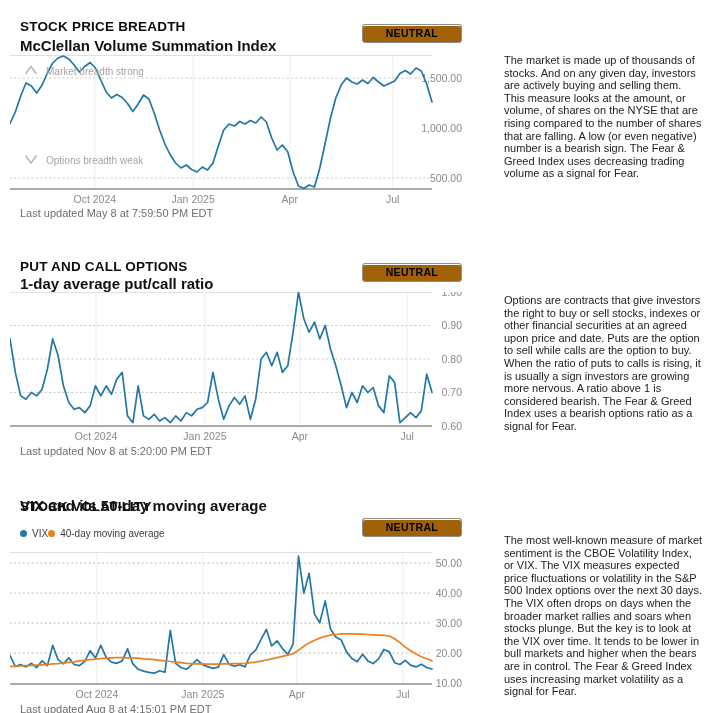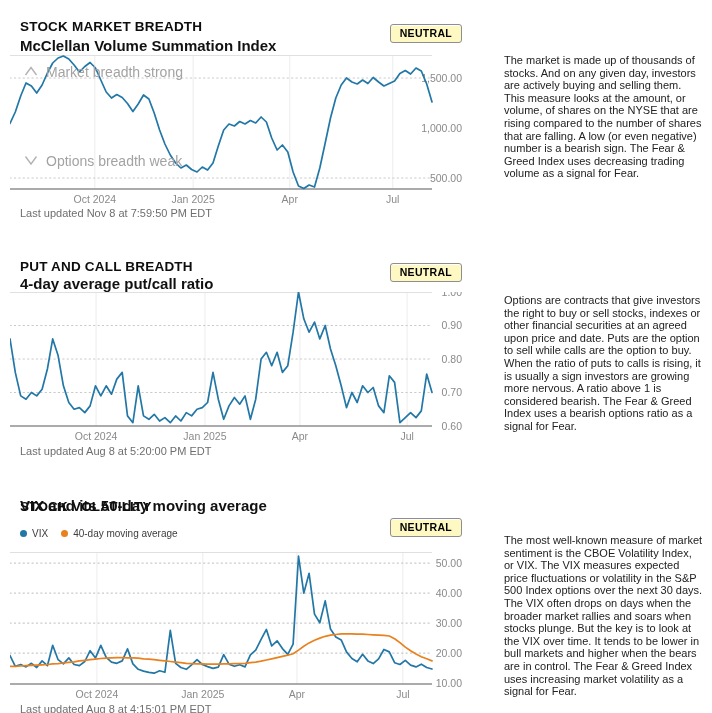--- a/index.html
+++ b/index.html
@@ -1,37 +1,37 @@
 <!DOCTYPE html>
 <html><head>
 <meta charset="utf-8">
 <style>
   html,body{margin:0;padding:0;width:712px;height:713px;overflow:hidden;background:#fff;
     font-family:"Liberation Sans","DejaVu Sans",sans-serif;}
   .panel{position:absolute;left:0;width:712px;}
   .sec-title{position:absolute;left:20px;top:0;font-size:13.5px;font-weight:bold;
     letter-spacing:.2px;color:#0d0d0d;white-space:nowrap;}
   .chart-title{position:absolute;left:20px;font-size:15px;font-weight:bold;color:#111;white-space:nowrap;}
-  .badge{position:absolute;right:250px;background:#fef9c3;border:1px solid #8e8e8e;border-radius:3px;
-    padding:2px 9px 3px;font-size:10.5px;font-weight:bold;color:#000;letter-spacing:.3px;
+  .badge{position:absolute;right:250px;background:#a16207;border:1px solid #8e8e8e;border-radius:3px;
+    padding:2px 23px 3px;font-size:10.5px;font-weight:bold;color:#000;letter-spacing:.3px;
     box-shadow:inset 0 1px 0 #fff;}
   .chart-wrap{position:absolute;left:10px;width:452px;}
-  .anno{position:absolute;display:flex;align-items:center;gap:8px;font-size:14px;color:#a3a3a3;white-space:nowrap;}
-  .legend{position:absolute;left:20px;display:flex;align-items:center;gap:13px;font-size:10px;color:#3d3d3d;}
+  .anno{position:absolute;display:flex;align-items:center;gap:8px;font-size:10px;color:#a3a3a3;white-space:nowrap;}
+  .legend{position:absolute;left:20px;display:flex;align-items:center;font-size:10px;color:#3d3d3d;}
   .legend-item{display:flex;align-items:center;gap:5px;}
   .dot{width:7px;height:7px;border-radius:50%;display:inline-block;}
   .updated{position:absolute;left:20px;font-size:11px;color:#6e6e6e;white-space:nowrap;}
   .desc{position:absolute;left:504px;top:35px;width:199px;font-size:11px;line-height:12.6px;color:#222;}
   svg text{font-family:"Liberation Sans","DejaVu Sans",sans-serif;}
 </style>
 </head>
 <body>
 
 <section class="panel" style="top:8px">
-  <h2 class="sec-title">STOCK MARKET BREADTH</h2>
+  <h2 class="sec-title">STOCK PRICE BREADTH</h2>
   <div class="badge" style="top:16px">NEUTRAL</div>
   <div class="chart-title" style="top:29px">McClellan Volume Summation Index</div>
   <div class="chart-wrap" style="top:47px;height:156px">
     <svg width="452" height="154" viewBox="0 0 452 154">
         <line x1="84.822" y1="0" x2="84.822" y2="134" stroke="#ececec" stroke-width="1"></line>
         <text x="84.822" y="148" text-anchor="middle" fill="#8a8a8a" font-size="10.5">Oct 2024</text>
         <line x1="183.148" y1="0" x2="183.148" y2="134" stroke="#ececec" stroke-width="1"></line>
         <text x="183.148" y="148" text-anchor="middle" fill="#8a8a8a" font-size="10.5">Jan 2025</text>
         <line x1="279.786" y1="0" x2="279.786" y2="134" stroke="#ececec" stroke-width="1"></line>
         <text x="279.786" y="148" text-anchor="middle" fill="#8a8a8a" font-size="10.5">Apr</text>
@@ -56,28 +56,28 @@
     </div>
     <div class="anno" style="left:14px;top:98px">
       <span>
         <svg width="14" height="12" viewBox="0 0 14 12">
             <polyline points="1.5,2.5 7,10 12.5,2.5" fill="none" stroke="#b3b3b3" stroke-width="1.4"></polyline>
           </svg>
       </span>
       <span>Options breadth weak</span>
     </div>
   </div>
-  <div class="updated" style="top:199px">Last updated Nov 8 at 7:59:50 PM EDT</div>
+  <div class="updated" style="top:199px">Last updated May 8 at 7:59:50 PM EDT</div>
   <p class="desc">The market is made up of thousands of stocks. And on any given day, investors are actively buying and selling them. This measure looks at the amount, or volume, of shares on the NYSE that are rising compared to the number of shares that are falling. A low (or even negative) number is a bearish sign. The Fear &amp; Greed Index uses decreasing trading volume as a signal for Fear.</p>
 </section>
 
 <section class="panel" style="top:248px">
-  <h2 class="sec-title">PUT AND CALL BREADTH</h2>
+  <h2 class="sec-title">PUT AND CALL OPTIONS</h2>
   <div class="badge" style="top:15px">NEUTRAL</div>
-  <div class="chart-title" style="top:27px">4-day average put/call ratio</div>
+  <div class="chart-title" style="top:27px">1-day average put/call ratio</div>
   <div class="chart-wrap" style="top:44px;height:156px">
     <svg width="452" height="154" viewBox="0 0 452 154">
         <line x1="86.088" y1="0" x2="86.088" y2="134" stroke="#ececec" stroke-width="1"></line>
         <text x="86.088" y="148" text-anchor="middle" fill="#8a8a8a" font-size="10.5">Oct 2024</text>
         <line x1="194.964" y1="0" x2="194.964" y2="134" stroke="#ececec" stroke-width="1"></line>
         <text x="194.964" y="148" text-anchor="middle" fill="#8a8a8a" font-size="10.5">Jan 2025</text>
         <line x1="289.91400000000004" y1="0" x2="289.91400000000004" y2="134" stroke="#ececec" stroke-width="1"></line>
         <text x="289.91400000000004" y="148" text-anchor="middle" fill="#8a8a8a" font-size="10.5">Apr</text>
         <line x1="397.102" y1="0" x2="397.102" y2="134" stroke="#ececec" stroke-width="1"></line>
         <text x="397.102" y="148" text-anchor="middle" fill="#8a8a8a" font-size="10.5">Jul</text>
@@ -87,21 +87,21 @@
         <text x="452" y="36.999999999999986" text-anchor="end" fill="#8a8a8a" font-size="10.5">0.90</text>
         <line x1="0" y1="66.99999999999999" x2="422" y2="66.99999999999999" stroke="#c9c9c9" stroke-width="1.2" stroke-dasharray="1.2,3.2" stroke-linecap="round"></line>
         <text x="452" y="70.49999999999999" text-anchor="end" fill="#8a8a8a" font-size="10.5">0.80</text>
         <line x1="0" y1="100.5" x2="422" y2="100.5" stroke="#c9c9c9" stroke-width="1.2" stroke-dasharray="1.2,3.2" stroke-linecap="round"></line>
         <text x="452" y="104" text-anchor="end" fill="#8a8a8a" font-size="10.5">0.70</text>
         <text x="452" y="137.5" text-anchor="end" fill="#8a8a8a" font-size="10.5">0.60</text>
         <line x1="0" y1="134" x2="422" y2="134" stroke="#8f8f8f" stroke-width="1.5"></line>
         <polyline points="0.0,46.9 5.3,80.4 10.7,103.9 16.0,107.2 21.4,100.5 26.7,103.9 32.1,97.2 37.4,77.0 42.7,46.9 48.1,63.6 53.4,93.8 58.8,110.5 64.1,117.2 69.4,115.6 74.8,120.6 80.1,113.9 85.5,93.8 90.8,103.9 96.2,93.8 101.5,102.2 106.8,87.1 112.2,80.4 117.5,123.9 122.9,130.7 128.2,93.8 133.5,123.9 138.9,127.3 144.2,122.3 149.6,129.0 154.9,125.6 160.3,130.7 165.6,123.9 170.9,129.0 176.3,120.6 181.6,123.9 187.0,117.2 192.3,115.6 197.6,110.5 203.0,80.4 208.3,107.2 213.7,127.3 219.0,113.9 224.4,105.5 229.7,112.2 235.0,103.9 240.4,127.3 245.7,107.2 251.1,67.0 256.4,60.3 261.7,73.7 267.1,60.3 272.4,80.4 277.8,73.7 283.1,40.2 288.5,0.0 293.8,26.8 299.1,40.2 304.5,30.1 309.8,46.9 315.2,33.5 320.5,57.0 325.8,73.7 331.2,93.8 336.5,115.6 341.9,100.5 347.2,110.5 352.6,93.8 357.9,100.5 363.2,95.5 368.6,113.9 373.9,120.6 379.3,83.8 384.6,90.4 389.9,130.7 395.3,125.6 400.6,120.6 406.0,125.6 411.3,118.9 416.7,82.1 422.0,100.5" fill="none" stroke="#2277a6" stroke-width="1.7" stroke-linejoin="round" stroke-linecap="round"></polyline>
       </svg>
   </div>
-  <div class="updated" style="top:197px">Last updated Aug 8 at 5:20:00 PM EDT</div>
+  <div class="updated" style="top:197px">Last updated Nov 8 at 5:20:00 PM EDT</div>
   <p class="desc">Options are contracts that give investors the right to buy or sell stocks, indexes or other financial securities at an agreed upon price and date. Puts are the option to sell while calls are the option to buy. When the ratio of puts to calls is rising, it is usually a sign investors are growing more nervous. A ratio above 1 is considered bearish. The Fear &amp; Greed Index uses a bearish options ratio as a signal for Fear.</p>
 </section>
 
 <section class="panel" style="top:488px">
   <h2 class="sec-title">STOCK VOLATILITY</h2>
   <div class="badge" style="top:30px">NEUTRAL</div>
   <div class="chart-title" style="top:9px">VIX and its 50-day moving average</div>
   <div class="legend" style="top:40px">
     <span class="legend-item">
       <span class="dot" style="background: rgb(34, 119, 166);"></span>

